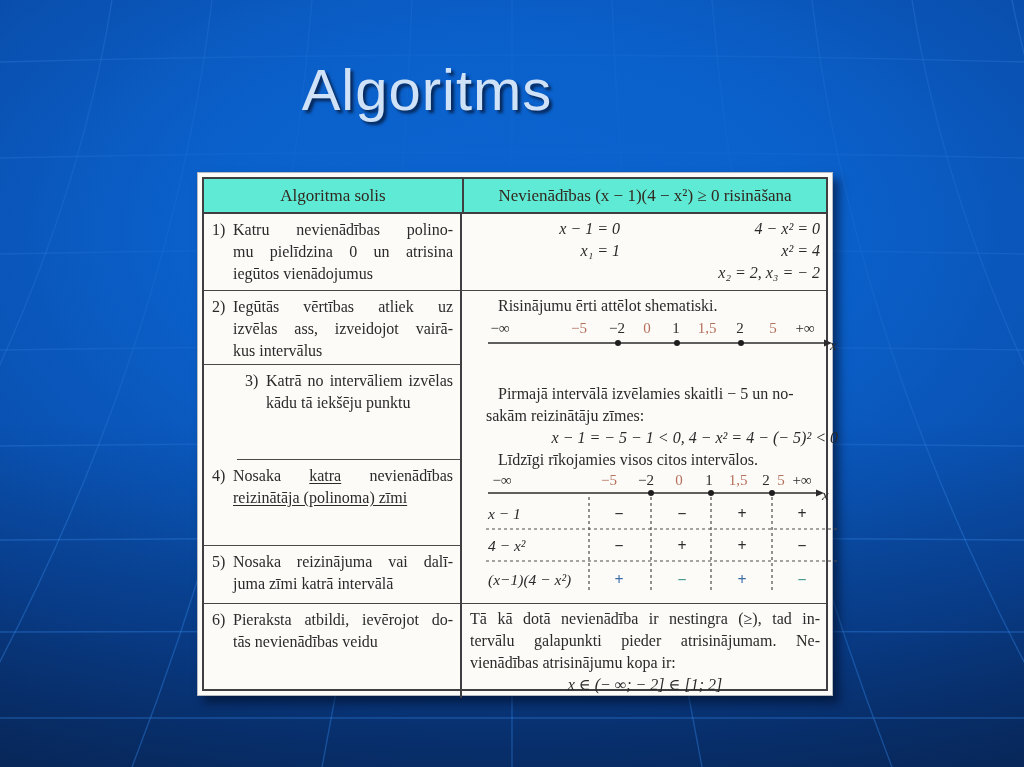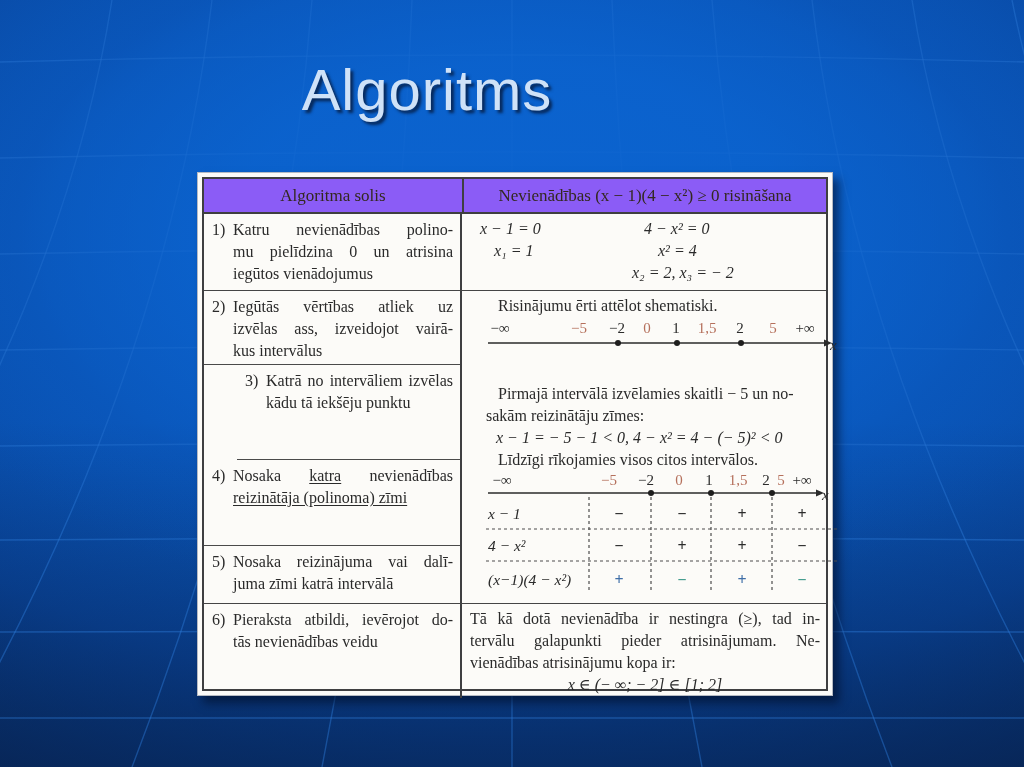--- a/index.html
+++ b/index.html
@@ -33,40 +33,40 @@
     position:absolute;left:197px;top:172px;width:636px;height:524px;
     box-sizing:border-box;background:#fcfbf8;padding:4px;
     border:1px solid #b6bac2;
     box-shadow:6px 7px 9px rgba(2,10,30,.55);
   }
   .panel-inner{
     box-sizing:border-box;width:100%;height:100%;
     border:2px solid #3f3f41;display:flex;flex-direction:column;
     color:#2a2a2a;font-size:16px;line-height:22px;
   }
-  .hdr{display:flex;background:#8b5cf6;border-bottom:2px solid #3f3f41;flex:0 0 33px;}
+  .hdr{display:flex;background:#5eead4;border-bottom:2px solid #3f3f41;flex:0 0 33px;}
   .hdr-cell{display:flex;align-items:center;justify-content:center;font-size:17px;color:#33281f;}
   .hdr-left{flex:0 0 258px;border-right:2px solid #3f3f41;}
   .hdr-right{flex:1;}
   .row1{display:flex;border-bottom:1.5px solid #454545;flex:0 0 76px;}
   .band{display:flex;flex:0 0 312px;border-bottom:1.5px solid #454545;gap:16px;}
   .row6{display:flex;flex:1;}
   .lcol{flex:0 0 258px;border-right:2px solid #3f3f41;box-sizing:border-box;}
   .rcol{flex:1;box-sizing:border-box;padding:4px 6px 2px 8px;}
   .lcell{box-sizing:border-box;padding:5px 7px 2px 8px;}
   .lcell .step{padding-left:21px;}
   .lcell .num{display:inline-block;width:21px;margin-left:-21px;}
   .jl{text-align:justify;text-align-last:justify;}
   .band .lcol{display:flex;flex-direction:column;}
   .bc2{flex:0 0 74px;border-bottom:1.4px solid #4a4a4a;}
   .bc3{flex:0 0 95px;border-bottom:1.4px solid #4a4a4a;margin-left:33px;}
   .bc4{flex:0 0 86px;border-bottom:1.4px solid #4a4a4a;}
   .bc5{flex:1;}
   .u{text-decoration:underline;text-underline-offset:2px;}
-  .math{font-style:italic;}
+  .math{font-style:italic;text-align:right;}
   .eqrow{display:flex;}
   .eqcol1{flex:0 0 150px;}
   .eqcol2{flex:1;}
   .ind{text-indent:12px;}
   .fline{padding-left:10px;font-style:italic;}
   .center{text-align:center;}
   .svgblk{display:block;margin:2px 0 0 0;}
   
   .sgn-dark{fill:#2b2b2b;}
   .sgn-red{fill:#b5705c;}

